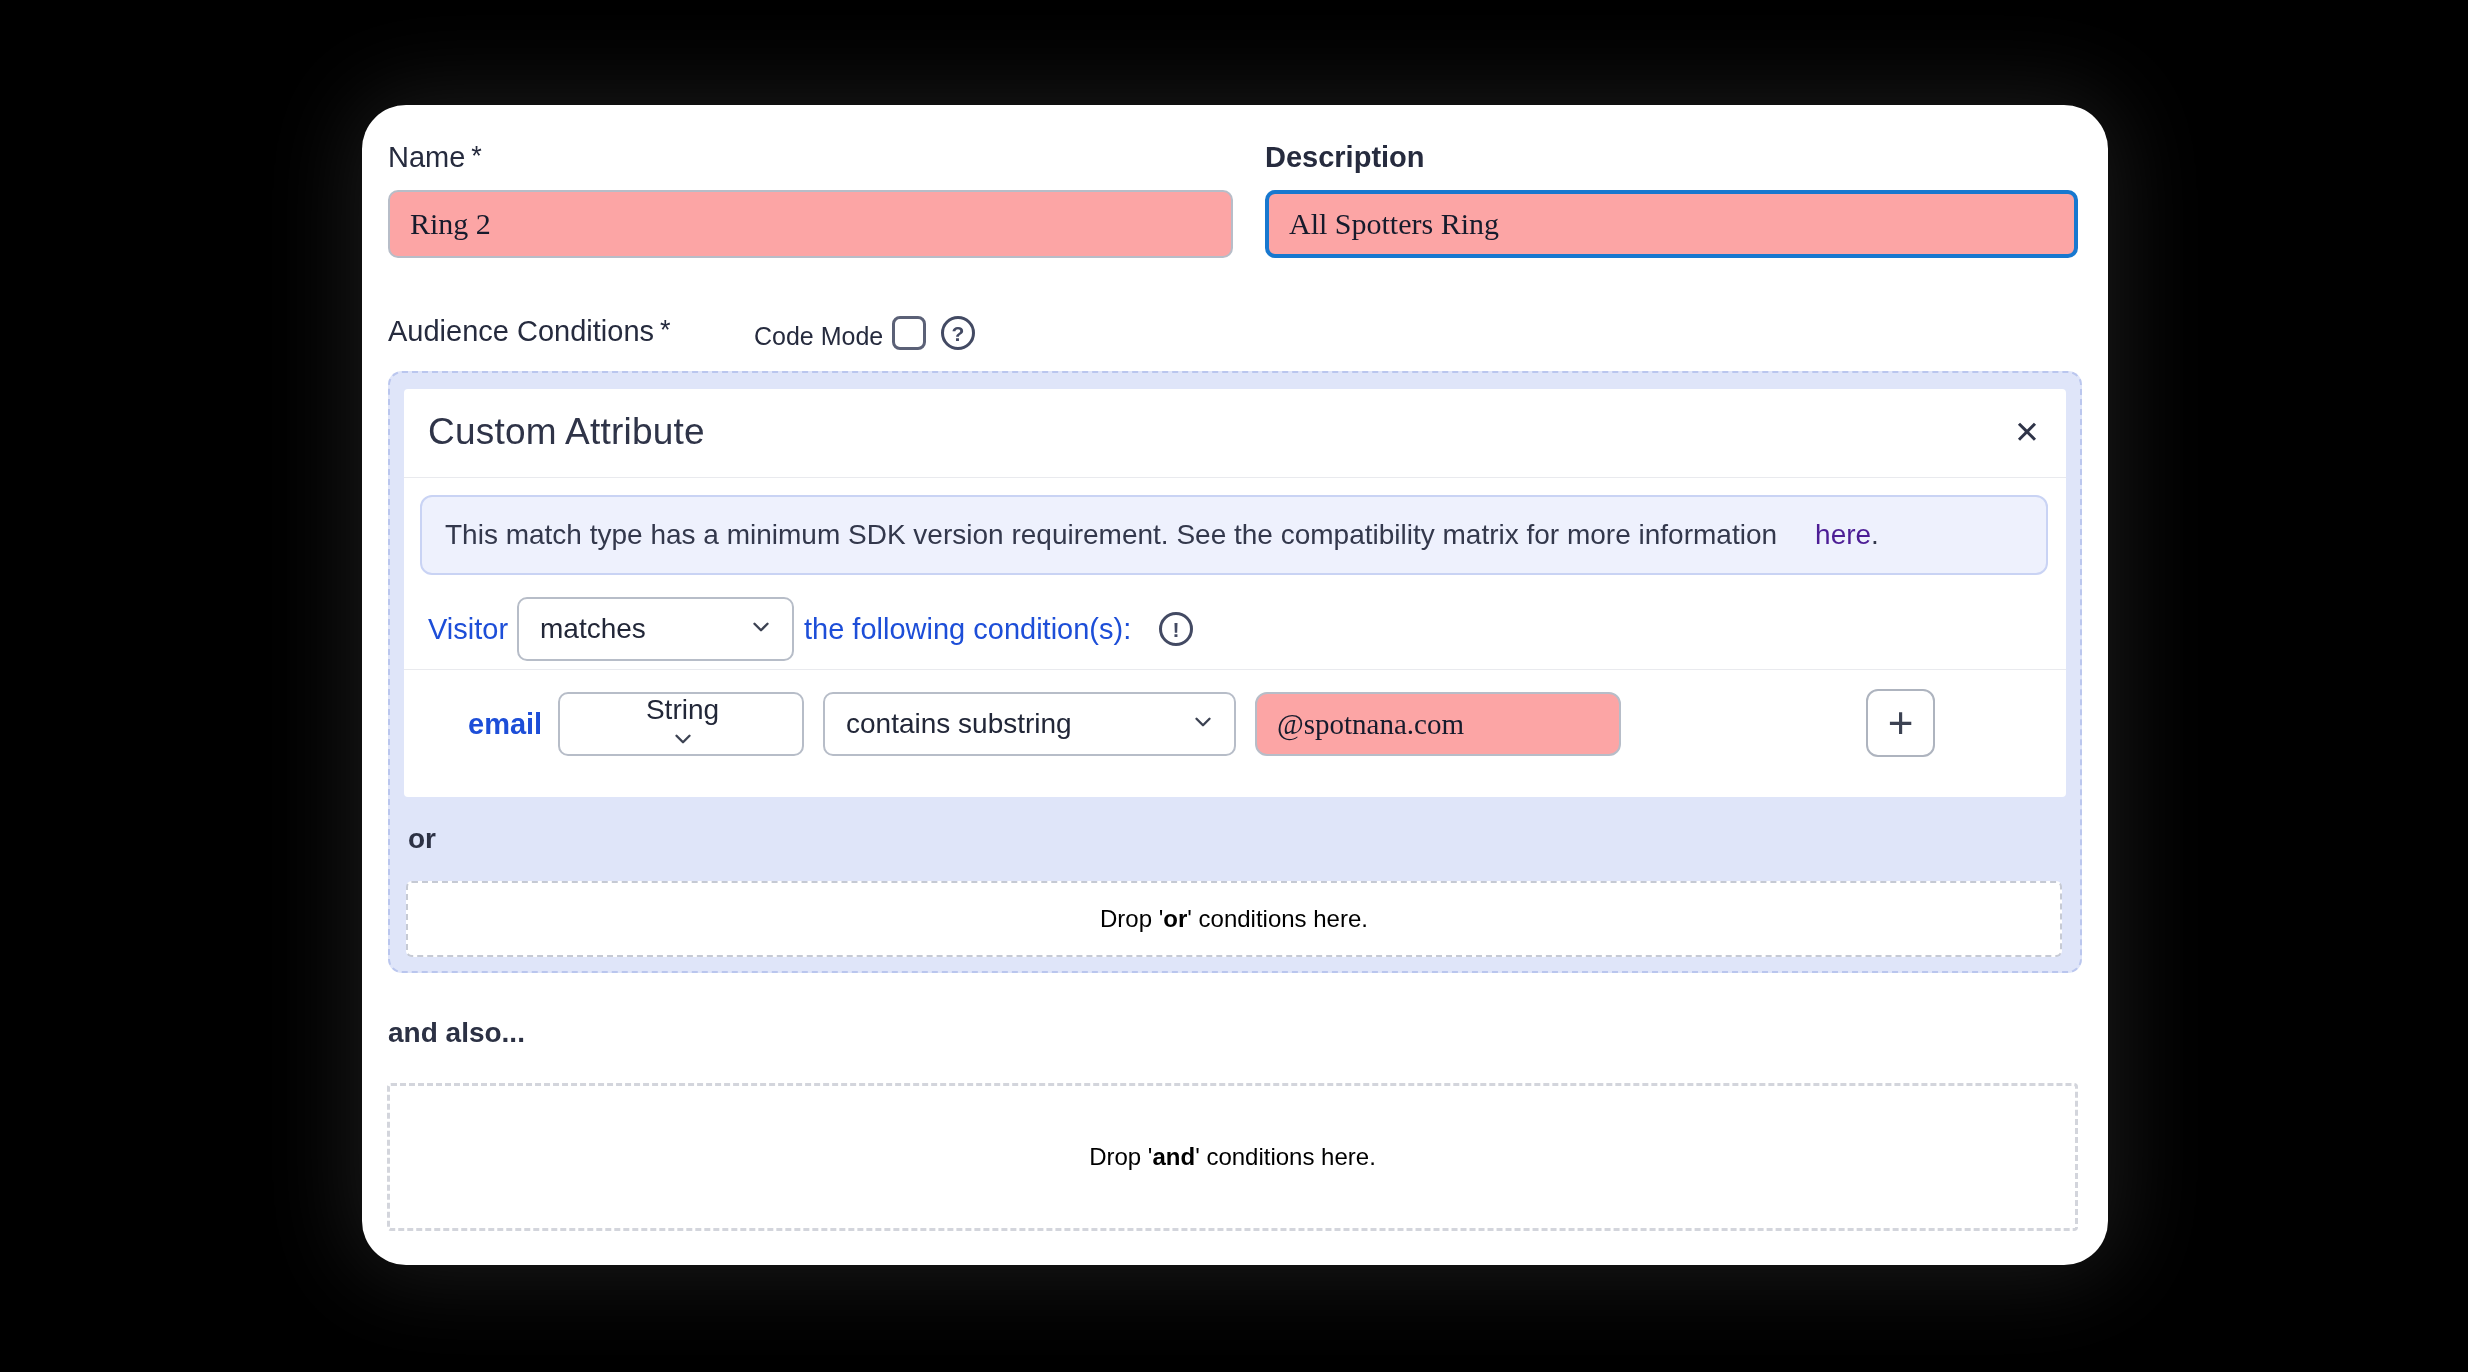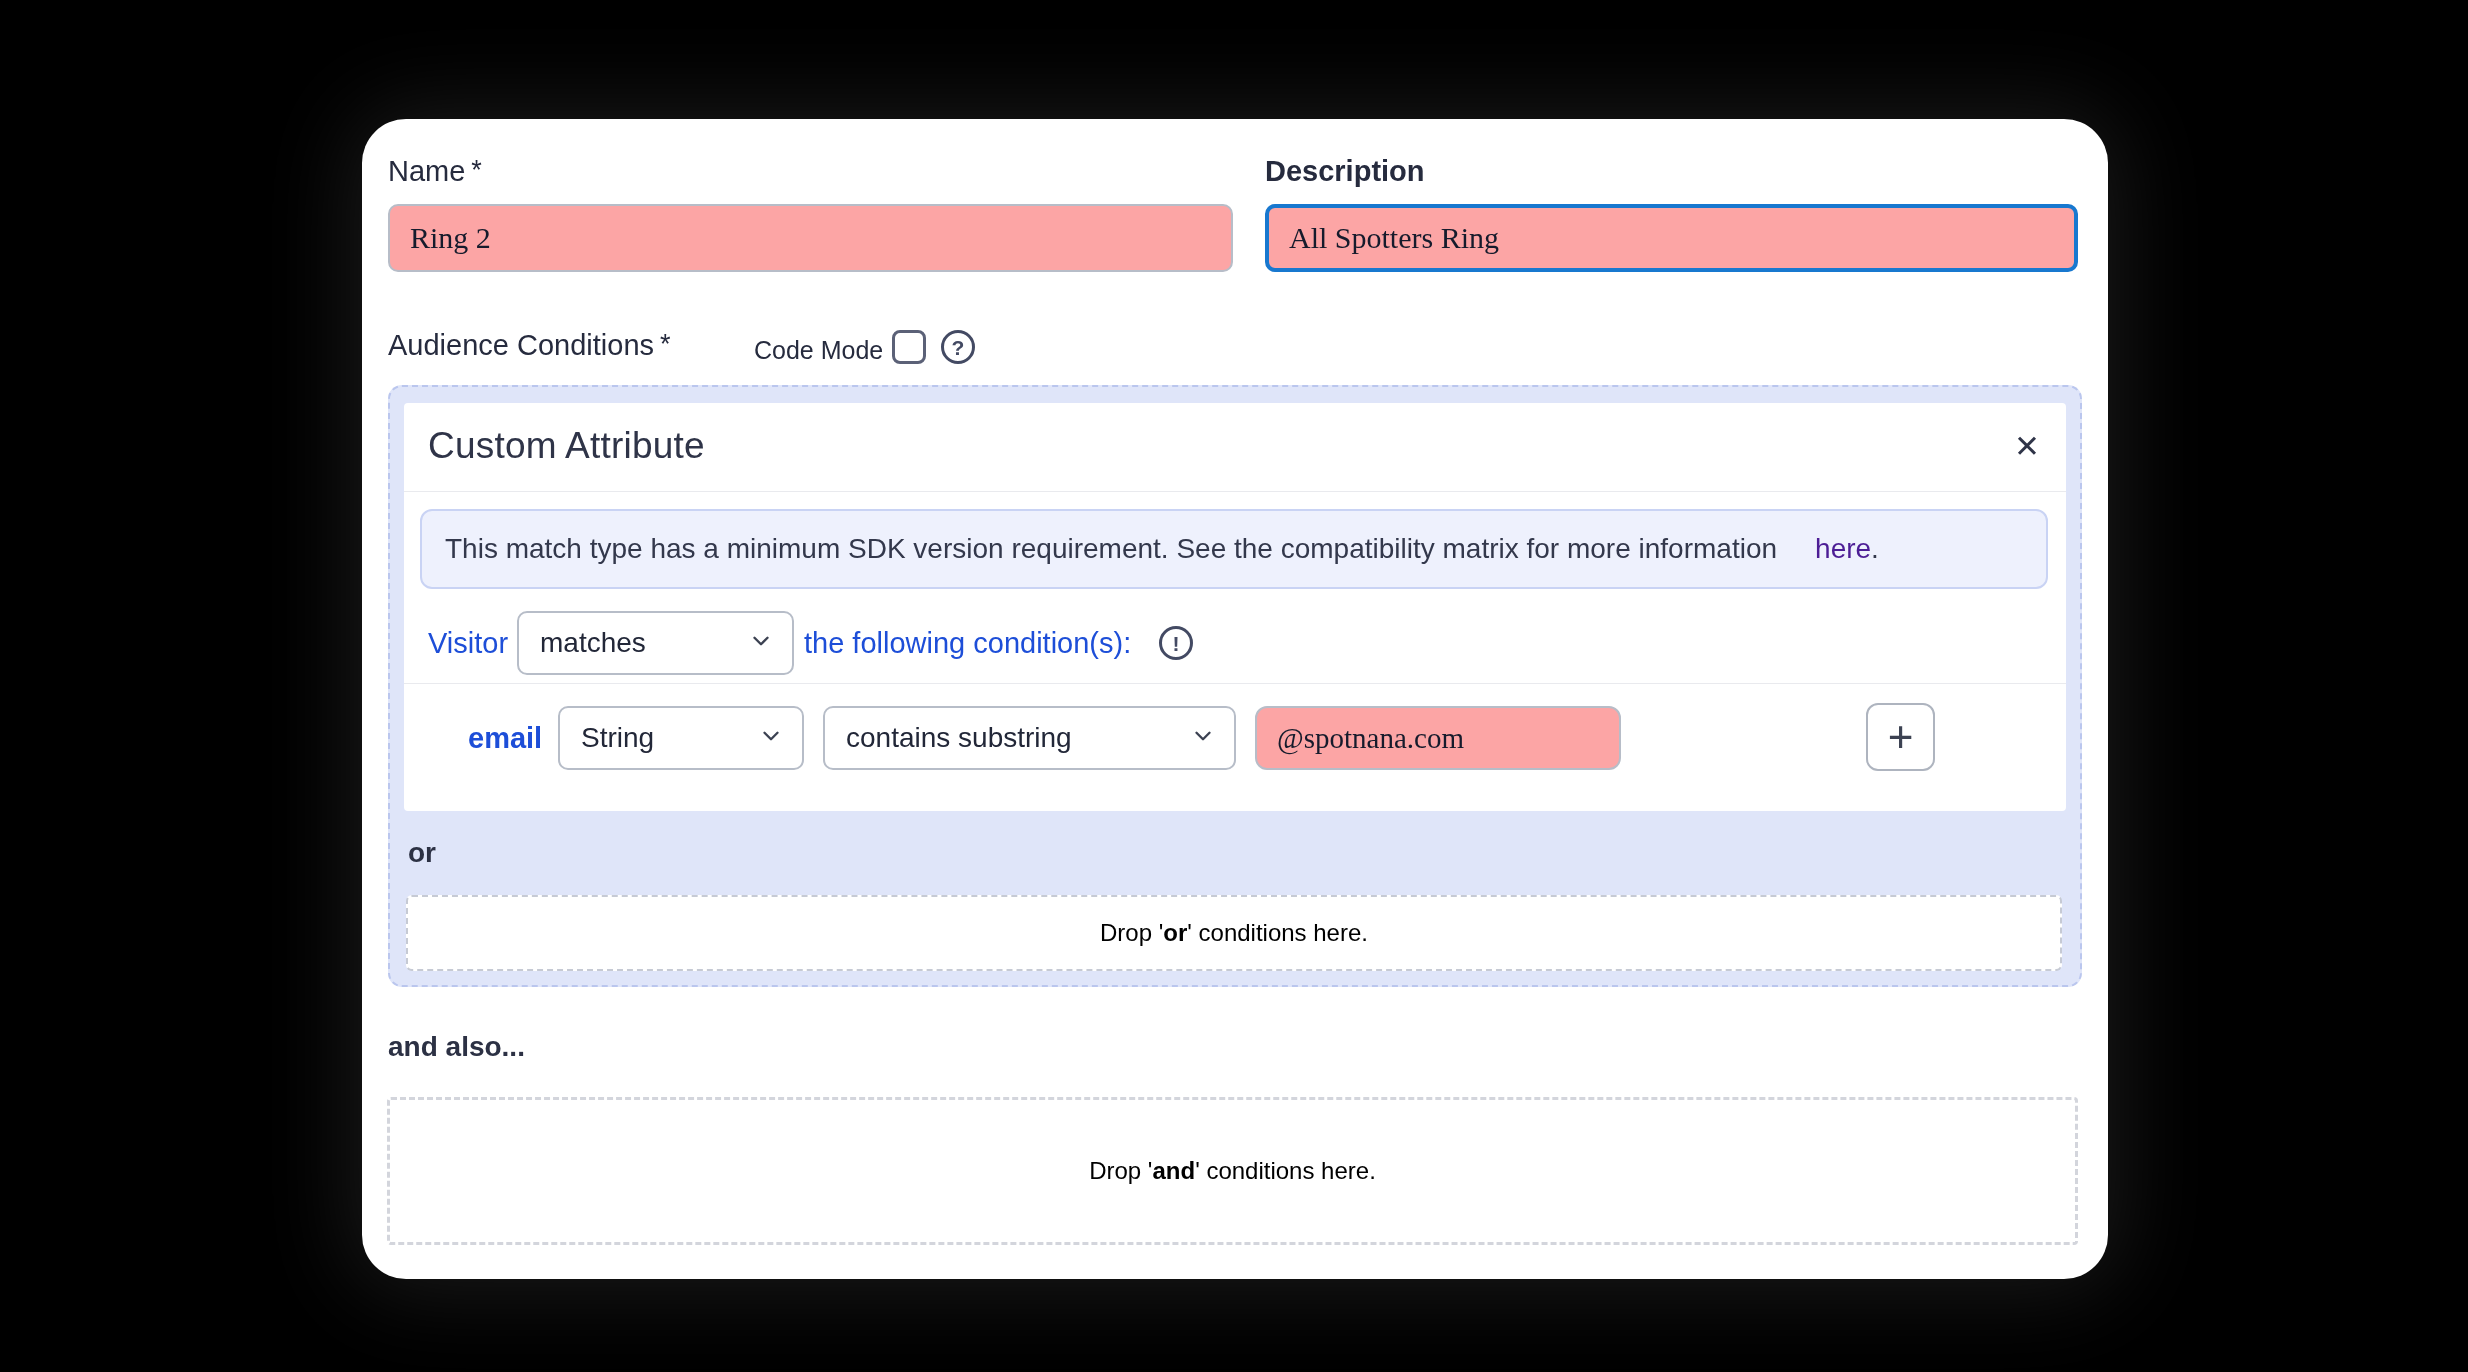--- a/index.html
+++ b/index.html
@@ -1,20 +1,20 @@
 <!DOCTYPE html>
 <html><head>
 <meta charset="utf-8">
 <style>
   * { margin:0; padding:0; box-sizing:border-box; }
   html,body { width:2468px; height:1372px; background:#000; overflow:hidden;
               font-family:"Liberation Sans", sans-serif; }
 
   .card {
-    position:absolute; left:362px; top:119px; width:1746px; height:1160px;
+    position:absolute; left:362px; top:105px; width:1746px; height:1160px;
     background:#ffffff; border-radius:44px;
     box-shadow:0 0 90px 12px rgba(120,120,120,0.22);
   }
 
   .abs { position:absolute; }
 
   .field-label { font-size:29px; color:#262b3e; }
   .required-mark { font-size:27px; color:#262b3e; vertical-align:2px; margin-left:6px; }
 
   .text-input {
@@ -76,21 +76,21 @@
   }
   .select .sel-text { font-size:28px; color:#222738; }
   .select svg { flex:none; }
 
   .visitor-label   { left:24px;  top:224px; }
   .visitor-select  { left:113px; top:208px; width:277px; height:64px;gap:40px; }
   .visitor-suffix  { left:400px; top:224px; }
   .warning-icon-pos{ left:755px; top:223px; }
 
   .email-label { left:64px; top:319px; font-weight:700; }
-  .type-select     { left:154px; top:303px; width:246px; height:64px; }
+  .type-select     { left:154px; top:303px; width:246px; height:64px;flex-direction:column; }
   .operator-select { left:419px; top:303px; width:413px; height:64px; }
   .value-input-wrap{ left:851px; top:303px; width:366px; height:64px; }
   .value-input-wrap .text-input { border-radius:12px; font-size:29px; }
   .plus-btn {
     left:1462px; top:300px; width:69px; height:68px;
     background:#fff; border:2px solid #aeb4bf; border-radius:12px;
     display:flex; align-items:center; justify-content:center;
     font-size:44px; font-weight:300; color:#3c4252; cursor:pointer; line-height:1;
   }
 

